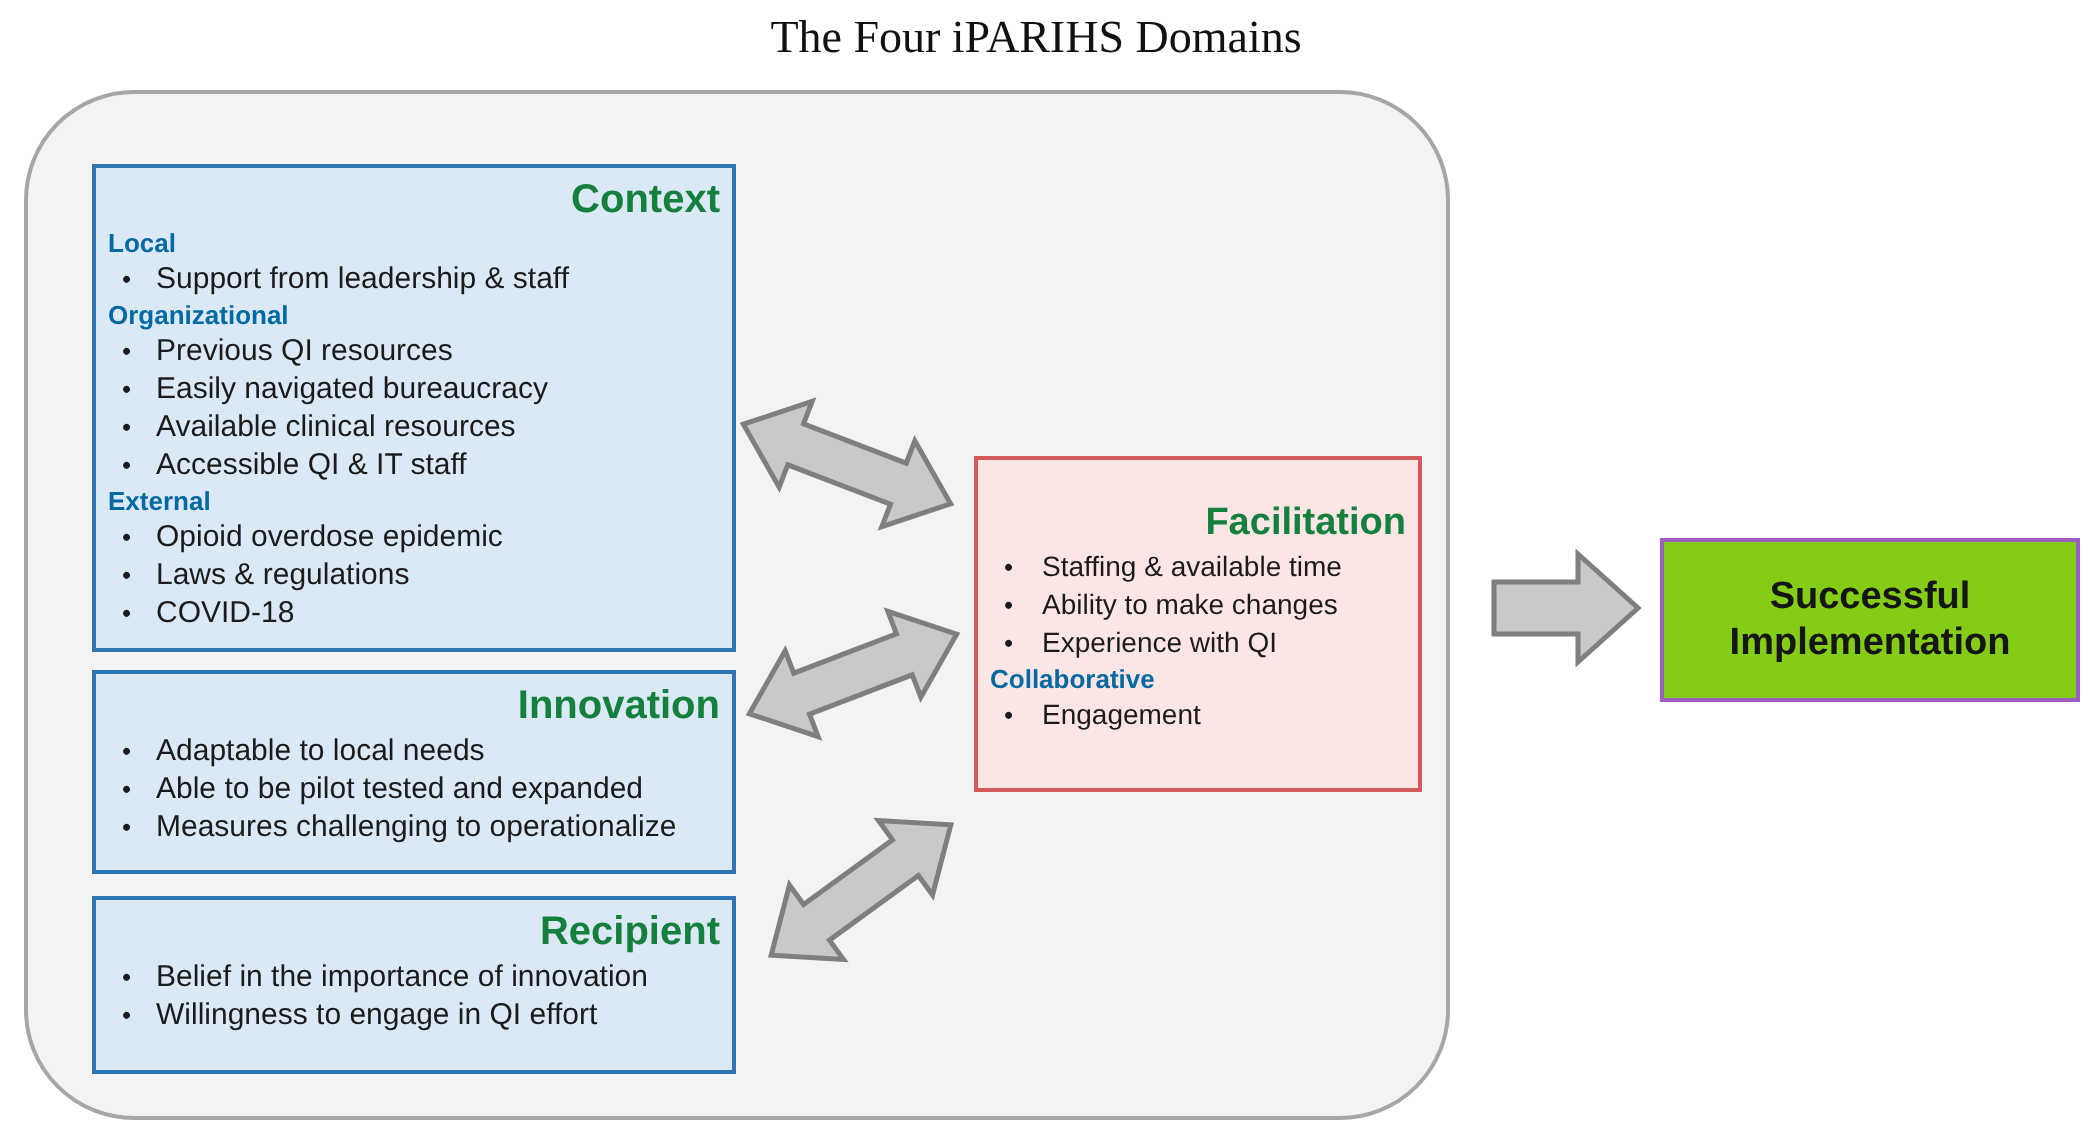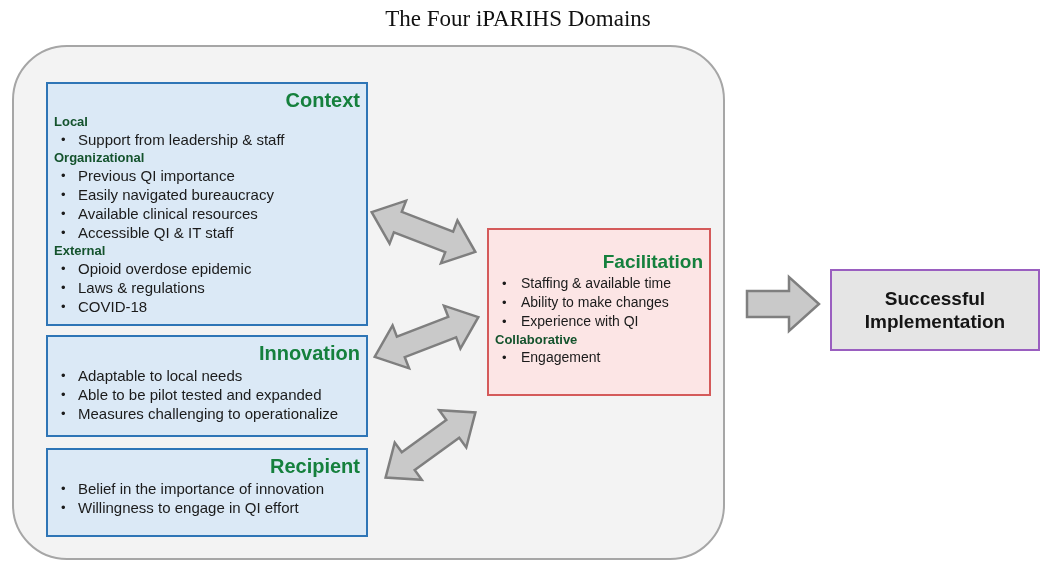--- a/index.html
+++ b/index.html
@@ -9,33 +9,33 @@
 
   .diagram-title { position:absolute; left:0; top:6px; width:1036px; text-align:center;
                    font-family:"Liberation Serif", serif; font-size:23px; color:#111; }
 
   .outer-container { position:absolute; left:12px; top:45px; width:713px; height:515px;
                      background:#f3f3f3; border:2px solid #a6a6a6; border-radius:55px; }
 
   .box { position:absolute; border:2px solid; padding:4px 6px 4px 6px; }
   .box.blue { background:#dbe9f6; border-color:#2e75b6; }
   .box.red  { background:#fce5e5; border-color:#d45a5a; }
-  .box.purple { background:#e5e5e5; border-color:#9a5fc0;
+  .box.purple { background:#84cc16; border-color:#9a5fc0;
                 display:flex; flex-direction:column; align-items:center; justify-content:center; }
 
   .box-context   { left:46px;  top:82px;  width:322px; height:244px; }
   .box-innovation{ left:46px;  top:335px; width:322px; height:102px; }
   .box-recipient { left:46px;  top:448px; width:322px; height:89px; }
   .box-facilitation { left:487px; top:228px; width:224px; height:168px; padding-top:20px; }
   .box-outcome   { left:830px; top:269px; width:210px; height:82px; }
 
   .box-title { text-align:right; font-weight:bold; font-size:20px; line-height:25px; color:#15803d; }
   .box-facilitation .box-title { font-size:19px; line-height:24px; }
 
-  .section-header { font-weight:bold; font-size:13px; line-height:17px; color:#14532d; }
+  .section-header { font-weight:bold; font-size:13px; line-height:17px; color:#0369a1; }
   .bullet-row { display:flex; align-items:flex-start; font-size:15px; line-height:19px; }
   .bullet-dot { flex:0 0 24px; padding-left:7px; font-size:13px; line-height:19px; }
   .bullet-text { flex:1; }
   .box-facilitation .bullet-row { font-size:14px; line-height:19px; }
   .box-facilitation .bullet-dot { flex:0 0 26px; }
 
   .outcome-line { font-weight:bold; font-size:19px; line-height:23px; text-align:center; color:#151515; }
 
   .arrow { position:absolute; }
   .arrow svg { display:block; }
@@ -57,21 +57,21 @@
     <div class="box-title">Context</div>
     <div>
         <div class="section-header">Local</div>
         <div class="bullet-row">
           <span class="bullet-dot">•</span>
           <span class="bullet-text">Support from leadership &amp; staff</span>
         </div>
         <div class="section-header">Organizational</div>
         <div class="bullet-row">
           <span class="bullet-dot">•</span>
-          <span class="bullet-text">Previous QI importance</span>
+          <span class="bullet-text">Previous QI resources</span>
         </div>
         <div class="bullet-row">
           <span class="bullet-dot">•</span>
           <span class="bullet-text">Easily navigated bureaucracy</span>
         </div>
         <div class="bullet-row">
           <span class="bullet-dot">•</span>
           <span class="bullet-text">Available clinical resources</span>
         </div>
         <div class="bullet-row">

